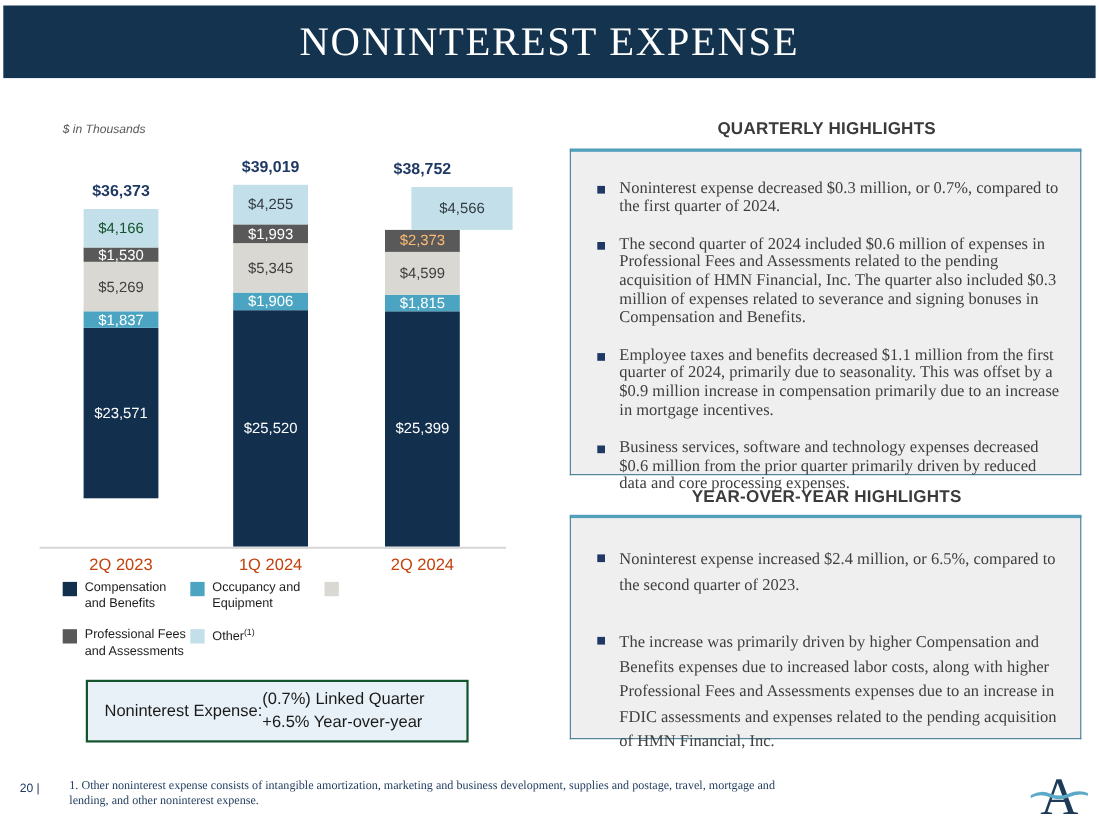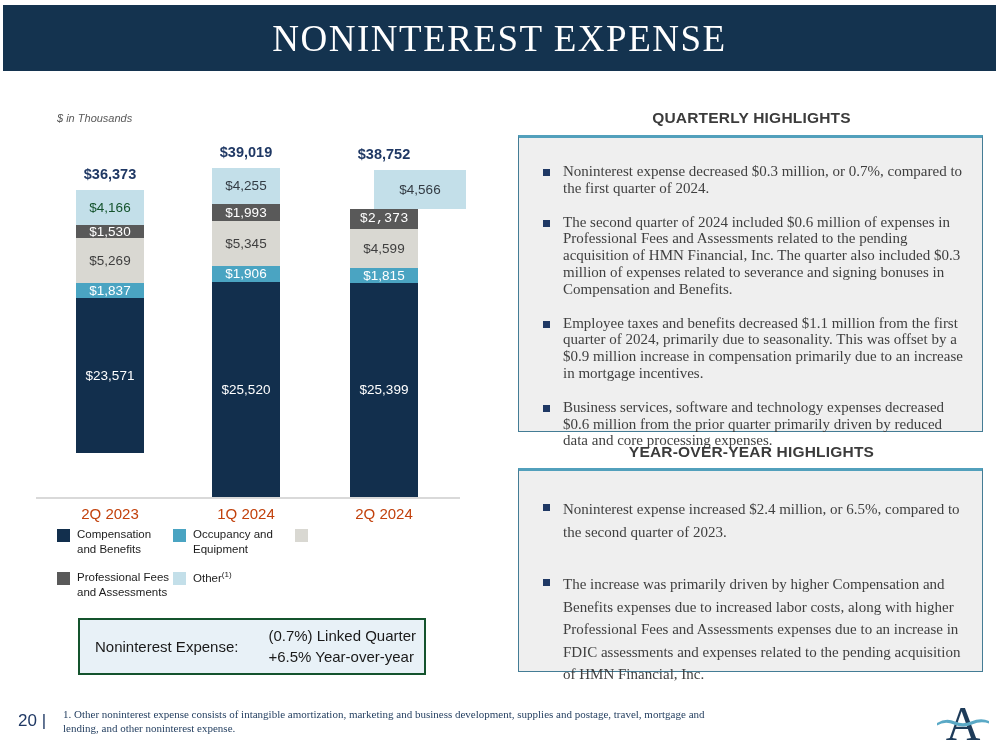--- a/index.html
+++ b/index.html
@@ -25,39 +25,39 @@
   
   .legend-item{position:absolute;display:flex;gap:7px;}
   .legend-swatch{width:13px;height:13px;margin-top:2px;flex:0 0 13px;}
   .legend-text{font-size:11.5px;line-height:1.3;color:#1c1c1c;}
   .legend-text sup{font-size:8px;}
 
   
   .summary-box{position:absolute;left:78px;top:618px;width:344px;height:53px;
                background:#e8f1f7;border:2px solid #14532d;display:flex;align-items:center;}
   .summary-label{font-size:15px;color:#1a1a1a;margin-left:15px;}
-  .summary-values{font-size:15px;color:#1a1a1a;margin-left:30px;line-height:1.35;}
+  .summary-values{font-size:15px;color:#1a1a1a;line-height:1.35;}
 
   
   .hl-title{position:absolute;left:518px;width:467px;text-align:center;font-weight:bold;
             font-size:15.5px;color:#3b3b3b;letter-spacing:.2px;}
   .hl-box{position:absolute;left:518px;width:465px;background:#efefef;
           border:1px solid #447c95;border-top:3px solid #52a0bc;box-sizing:border-box;}
   .bullet{display:flex;gap:13px;}
   .bullet-marker{flex:0 0 7px;width:7px;height:7px;background:#1f3864;margin-top:6px;}
   .bullet-text{font-family:"Liberation Serif","DejaVu Serif",serif;color:#3f3f3f;}
   #q-bullets{top:135px;height:297px;padding:25px 16px 0 24px;}
   #q-bullets .bullet{margin-bottom:17px;}
   #q-bullets .bullet-text{font-size:15px;line-height:1.12;}
   #y-bullets{top:468px;height:204px;padding:27px 16px 0 24px;}
   #y-bullets .bullet{margin-bottom:30px;}
   #y-bullets .bullet-text{font-size:15px;line-height:1.5;}
 
   
-  .page-num{position:absolute;left:18px;top:711px;font-size:17px;color:#1f3864;}
+  .page-num{position:absolute;left:18px;top:711px;font-size:11px;color:#1f3864;}
   .footnote{position:absolute;left:63px;top:707px;width:665px;
             font-family:"Liberation Serif","DejaVu Serif",serif;
             font-size:11px;line-height:1.3;color:#1e3a5c;}
   .logo{position:absolute;left:936px;top:698px;width:54px;height:48px;}
 </style>
 </head>
 <body>
 
 <div class="canvas">
 
@@ -105,21 +105,21 @@
       <div class="seg" style="left: 350px; width: 68px; top: 282.8px; height: 214.2px; background: rgb(18, 47, 77);">
         <span class="seg-label" style="color: rgb(255, 255, 255);">$25,399</span>
       </div>
       <div class="seg" style="left: 350px; width: 68px; top: 267.5px; height: 15.3px; background: rgb(74, 164, 194);">
         <span class="seg-label" style="color: rgb(255, 255, 255);">$1,815</span>
       </div>
       <div class="seg" style="left: 350px; width: 68px; top: 228.8px; height: 38.8px; background: rgb(217, 216, 210);">
         <span class="seg-label" style="color: rgb(63, 63, 63);">$4,599</span>
       </div>
       <div class="seg" style="left: 350px; width: 68px; top: 208.8px; height: 20px; background: rgb(89, 89, 89);">
-        <span class="seg-label" style="color: #ffffff; font-family: Liberation Mono, monospace;">$2,373</span>
+        <span class="seg-label" style="color: #fdba74;">$2,373</span>
       </div>
       <div class="seg" style="left: 350px; width: 92px; top: 170.3px; height: 38.5px; background: rgb(195, 223, 233); margin-left: 24px;">
         <span class="seg-label" style="color: rgb(51, 60, 68);">$4,566</span>
       </div>
       <div class="total-label" style="left: 324px; top: 146.3px;">$38,752</div>
       <div class="cat-label" style="left: 324px; top: 505px;">2Q 2024</div>
     </div>
   <div class="axis-line"></div>
   <div id="legend">
       <div class="legend-item" style="left: 57px; top: 527px;">

